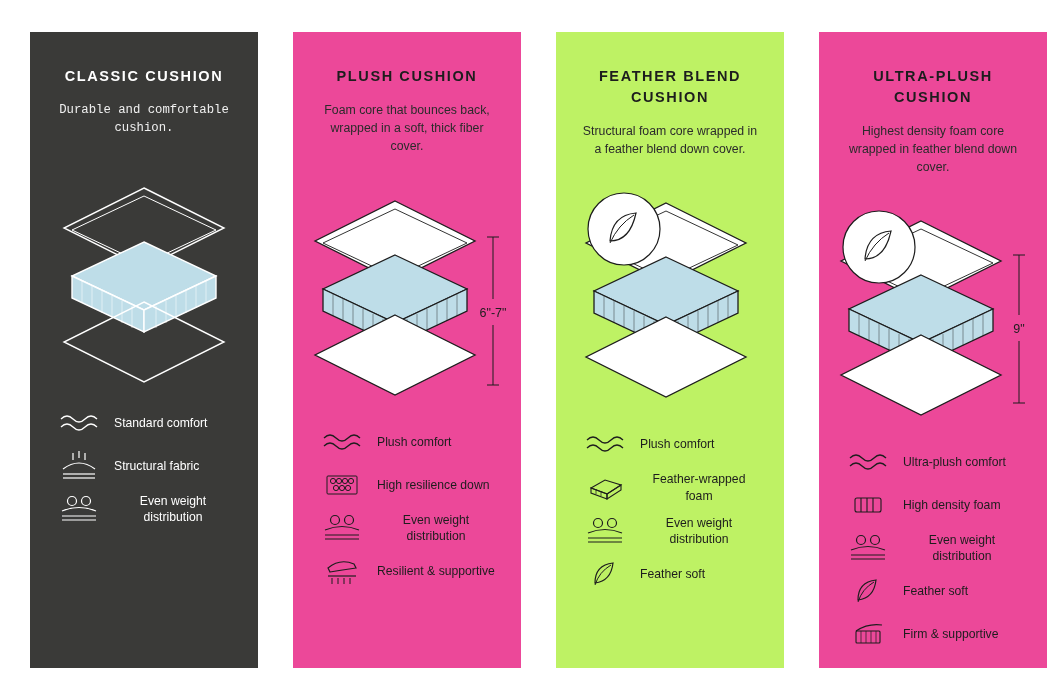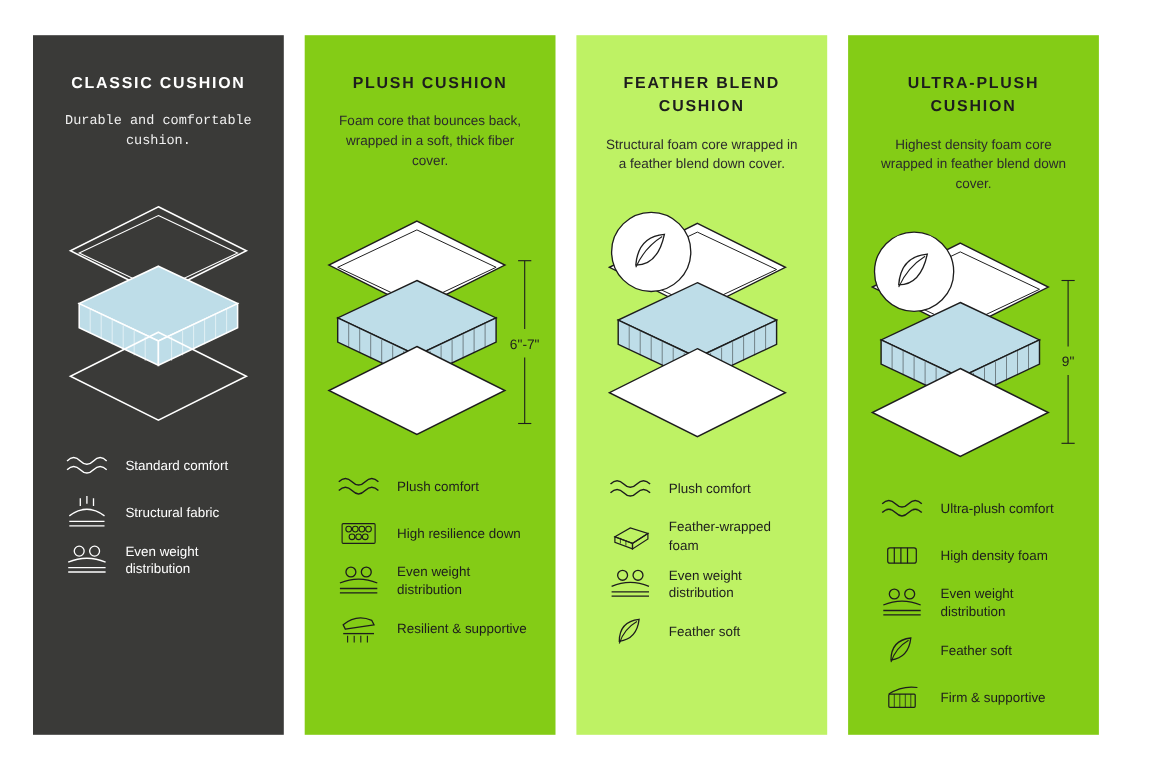--- a/index.html
+++ b/index.html
@@ -14,38 +14,38 @@
     overflow: hidden;
   }
   .board {
     position: relative;
     width: 1049px;
     height: 700px;
     display: flex;
     align-items: flex-start;
     padding: 32px 30px;
     box-sizing: border-box;
-    gap: 19px;
+    gap: 35px;
   }
   .panel {
     width: 228px;
     height: 636px;
     box-sizing: border-box;
     position: relative;
     display: flex;
     flex-direction: column;
     align-items: center;
     padding: 34px 18px 18px 18px;
   }
   .panel.dark {
     background: #3a3a38;
     color: #ffffff;
   }
   .panel.light {
-    background: #84cc16;
+    background: #ec4899;
     color: #1d1d1d;
   }
   .panel.light.alt {
     background: #bef264;
   }
   .title {
     font-size: 14.5px;
     font-weight: bold;
     letter-spacing: 1.6px;
     text-align: center;
@@ -78,20 +78,21 @@
     padding-left: 8px;
     box-sizing: border-box;
     display: flex;
     flex-direction: column;
     gap: 11px;
   }
   .feature {
     display: flex;
     align-items: center;
     gap: 12px;
+    text-align: center;
   }
   .feature .ficon {
     width: 46px;
     min-width: 46px;
     height: 32px;
     display: flex;
     align-items: center;
     justify-content: center;
   }
   .feature .flabel {

